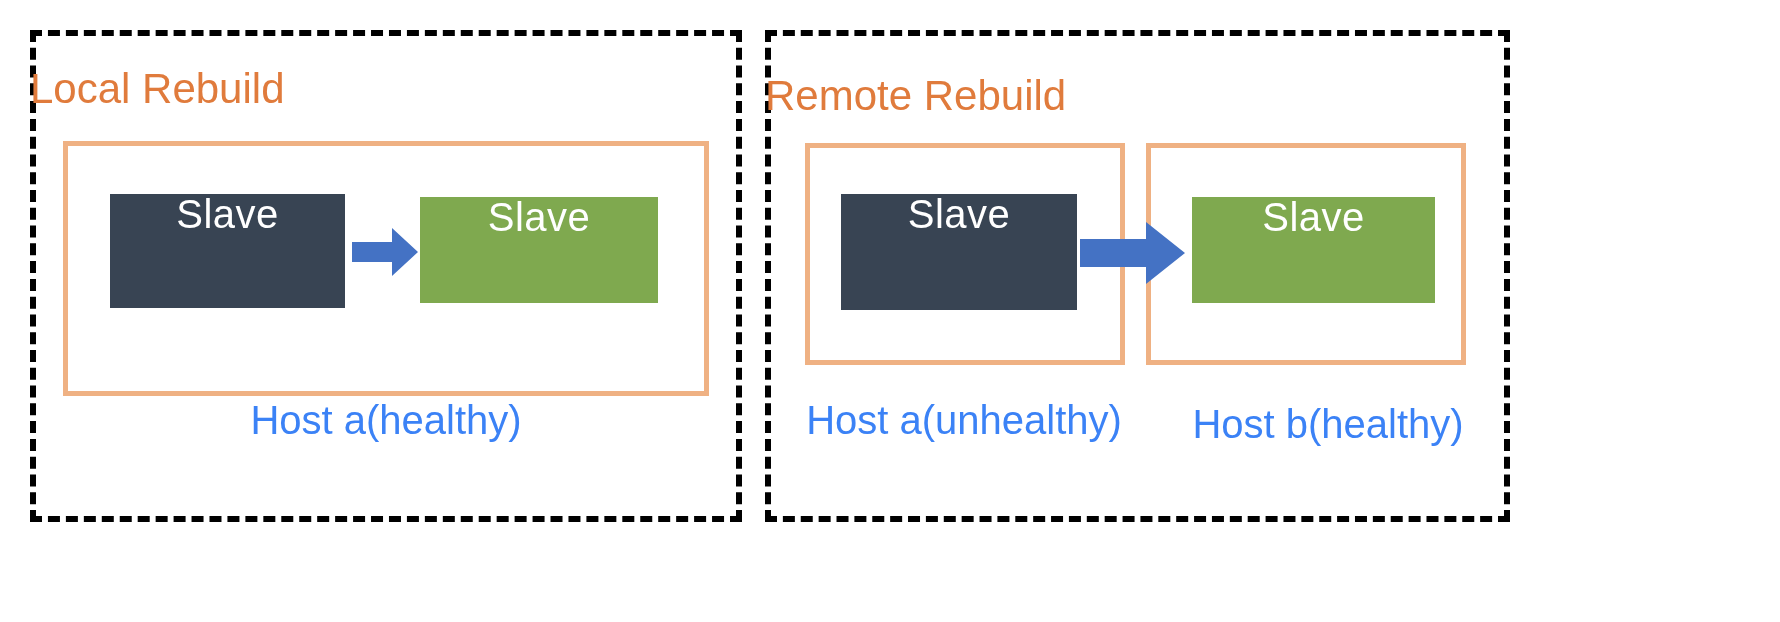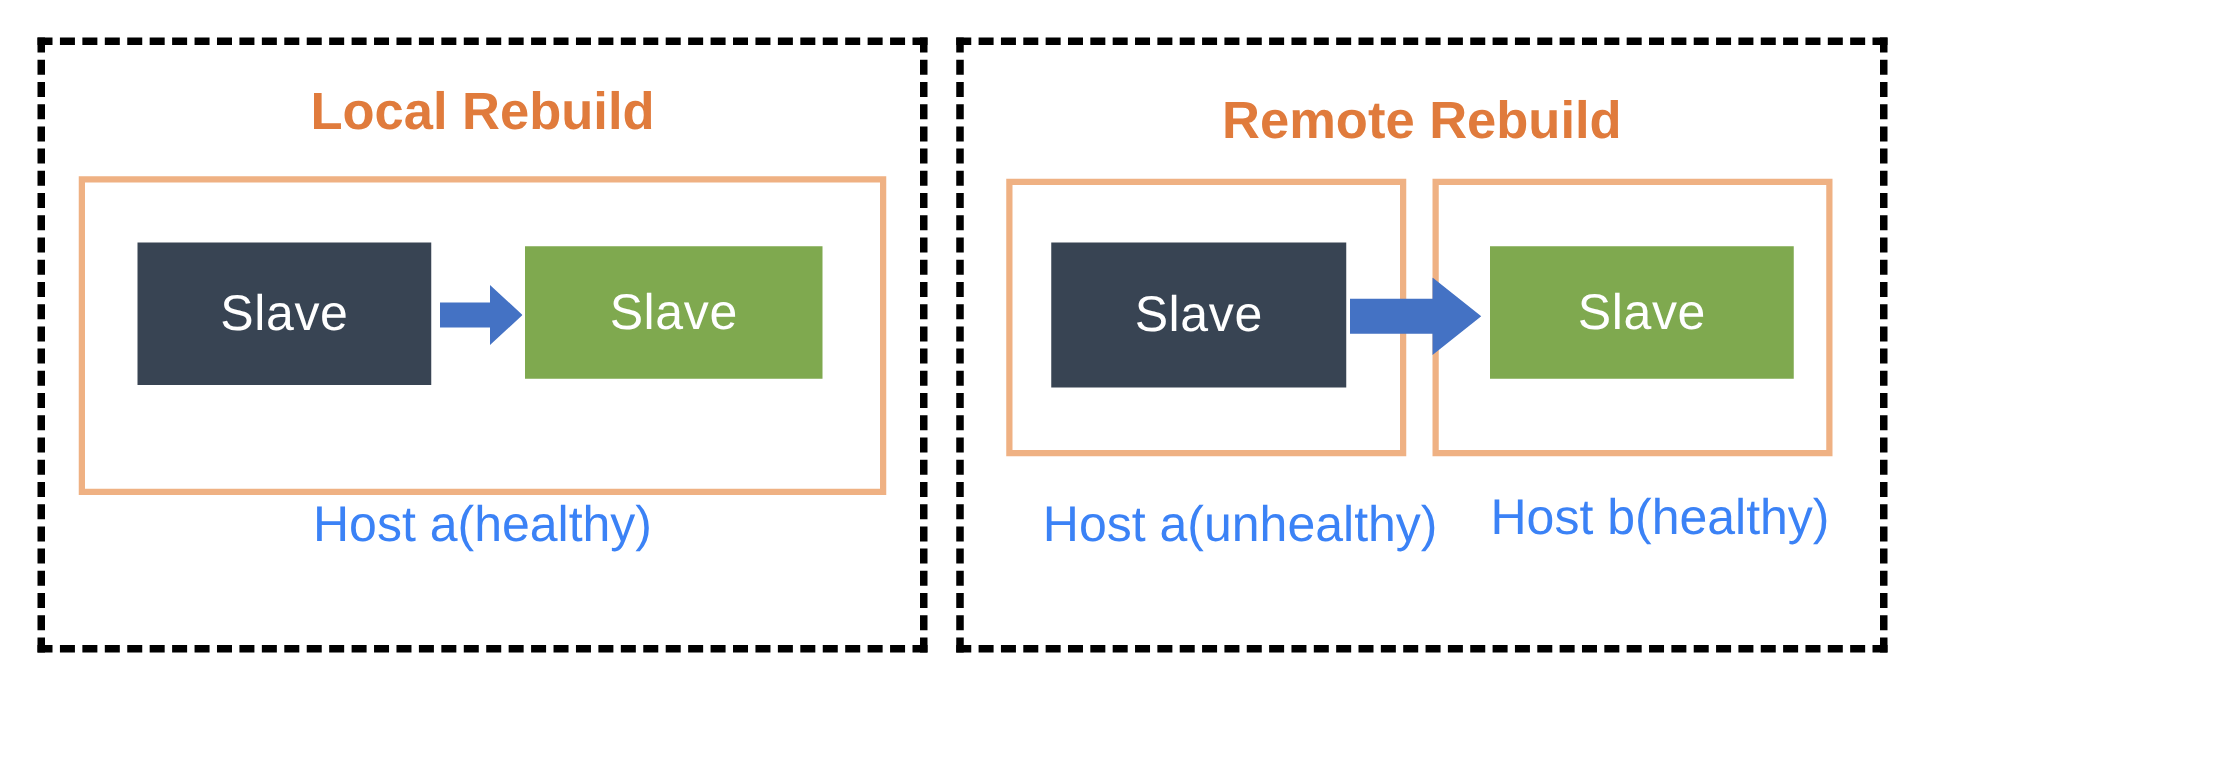--- a/index.html
+++ b/index.html
@@ -39,24 +39,23 @@
   .panel-remote {
     left: 765px;
     top: 30px;
     width: 745px;
     height: 492px;
   }
 
   
   .panel-title {
     position: absolute;
-    text-align: center;
     color: #E07B3C;
     font-size: 42px;
-    font-weight: bold;
+    font-weight: normal;
     line-height: 1;
     white-space: nowrap;
   }
   .title-local {
     left: 30px;
     top: 68px;
     width: 712px;
   }
   .title-remote {
     left: 765px;
@@ -73,21 +72,20 @@
     background: #ffffff;
   }
   .frame-local     { left: 63px;   top: 141px; width: 646px; height: 255px; }
   .frame-remote-a  { left: 805px;  top: 143px; width: 320px; height: 222px; }
   .frame-remote-b  { left: 1146px; top: 143px; width: 320px; height: 222px; }
 
   
   .node {
     position: absolute;
     display: flex;
-    align-items: center;
     justify-content: center;
     color: #ffffff;
     font-size: 40px;
     font-weight: normal;
     line-height: 1;
     letter-spacing: 0.5px;
   }
   .node-dark  { background: #384453; }
   .node-green { background: #7FA94F; }
 
@@ -108,22 +106,22 @@
   .host-label {
     position: absolute;
     color: #3b82f6;
     font-size: 40px;
     font-weight: normal;
     line-height: 1;
     white-space: nowrap;
     text-align: center;
   }
   .label-local    { left: 63px;  top: 400px; width: 646px; }
-  .label-remote-a { left: 778px; top: 400px; width: 372px; text-align: right; }
-  .label-remote-b { left: 1168px; top: 394px; width: 320px; }
+  .label-remote-a { left: 778px; top: 400px; width: 372px; }
+  .label-remote-b { left: 1168px; top: 404px; width: 320px; }
 </style>
 </head>
 <body>
 
 <div class="canvas">
 
   <div class="panel panel-local"></div>
 
   <div class="panel-title title-local">Local Rebuild</div>
 

